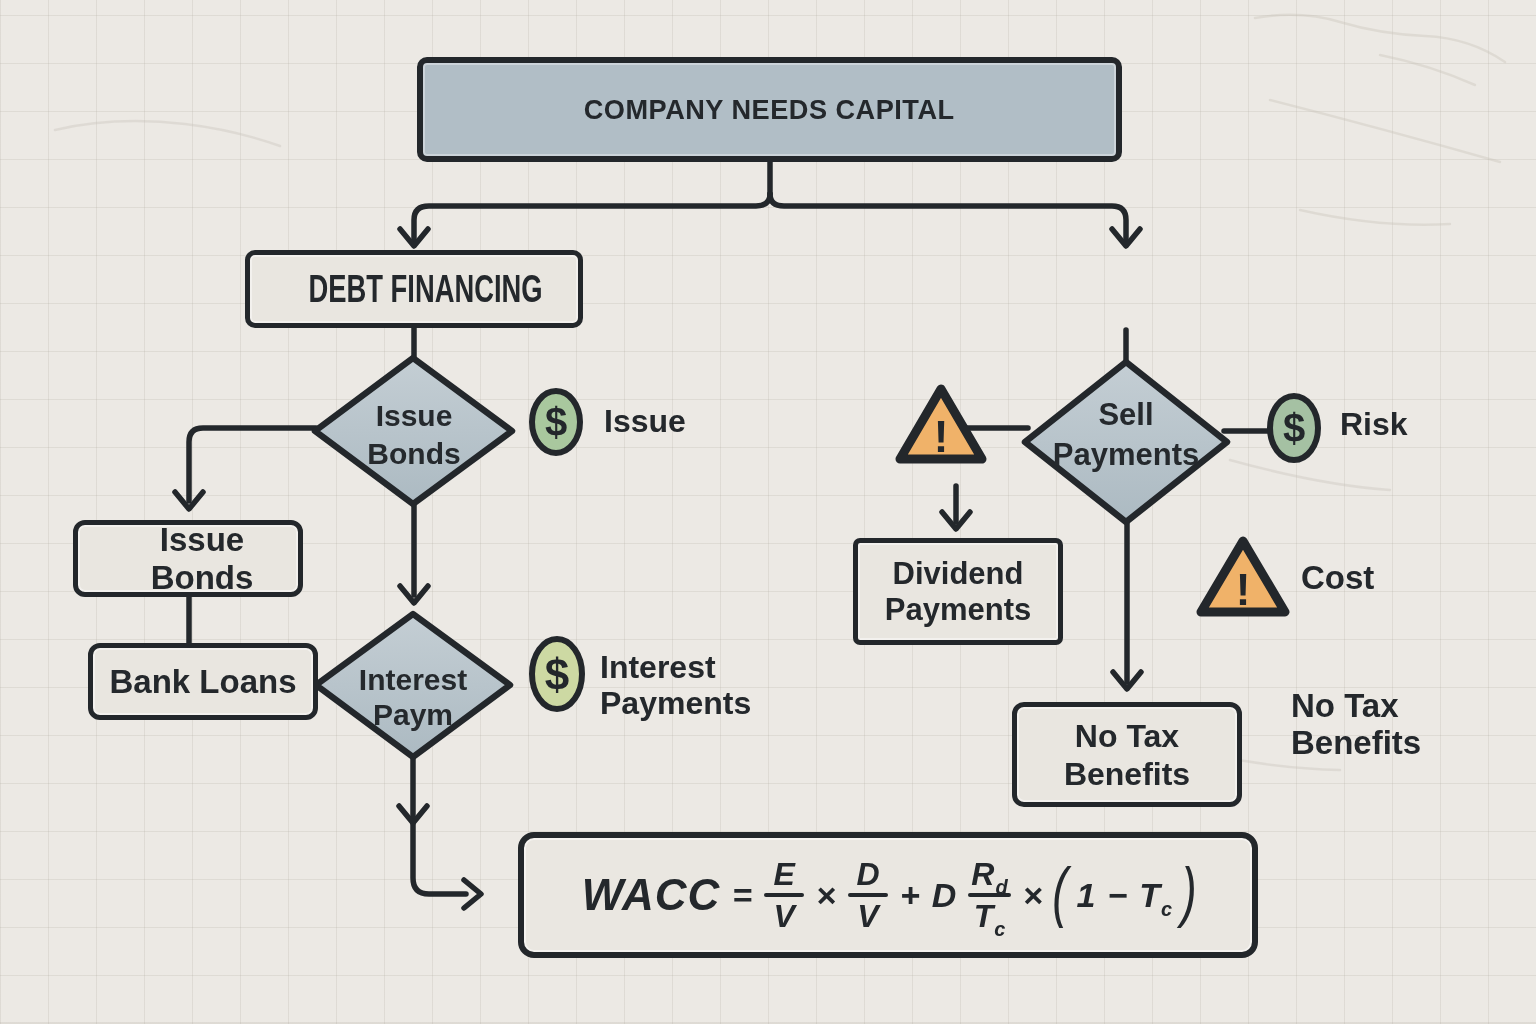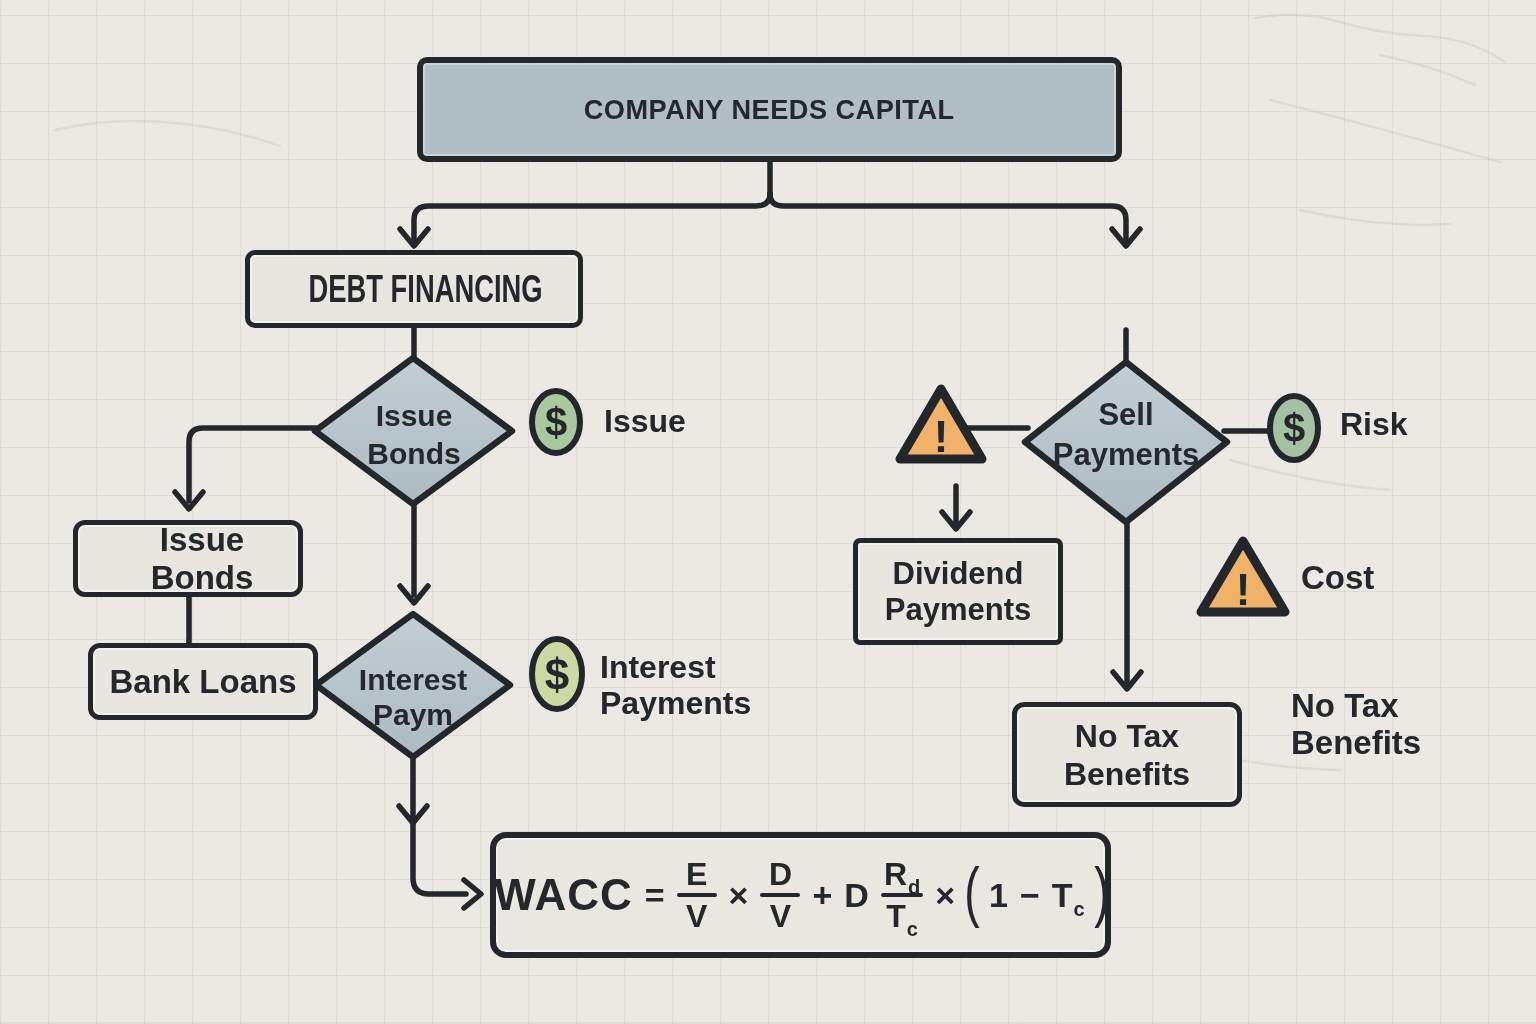--- a/index.html
+++ b/index.html
@@ -193,21 +193,21 @@
 
   <div class="float-label" style="left:1340px;top:406px;font-size:32px;line-height:36px;">Risk</div>
 
   <div class="float-label" style="left:1301px;top:560px;font-size:33px;line-height:36px;">Cost</div>
 
   <div class="float-label" style="left:1291px;top:687px;font-size:33px;line-height:37px;">
     <div>No Tax</div>
     <div>Benefits</div>
   </div>
 
-  <div class="wacc-box" style="left:490px;top:832px;width:621px;height:126px;">
+  <div class="wacc-box" style="left:518px;top:832px;width:740px;height:126px;font-style:italic;">
     <div class="formula">
       <span class="f-lhs">WACC</span>
       <span class="f-op">=</span>
       <span class="frac">
         <span class="num">
             <span>E</span>
           </span>
         <span class="bar"></span>
         <span class="den">
             <span>V</span>

